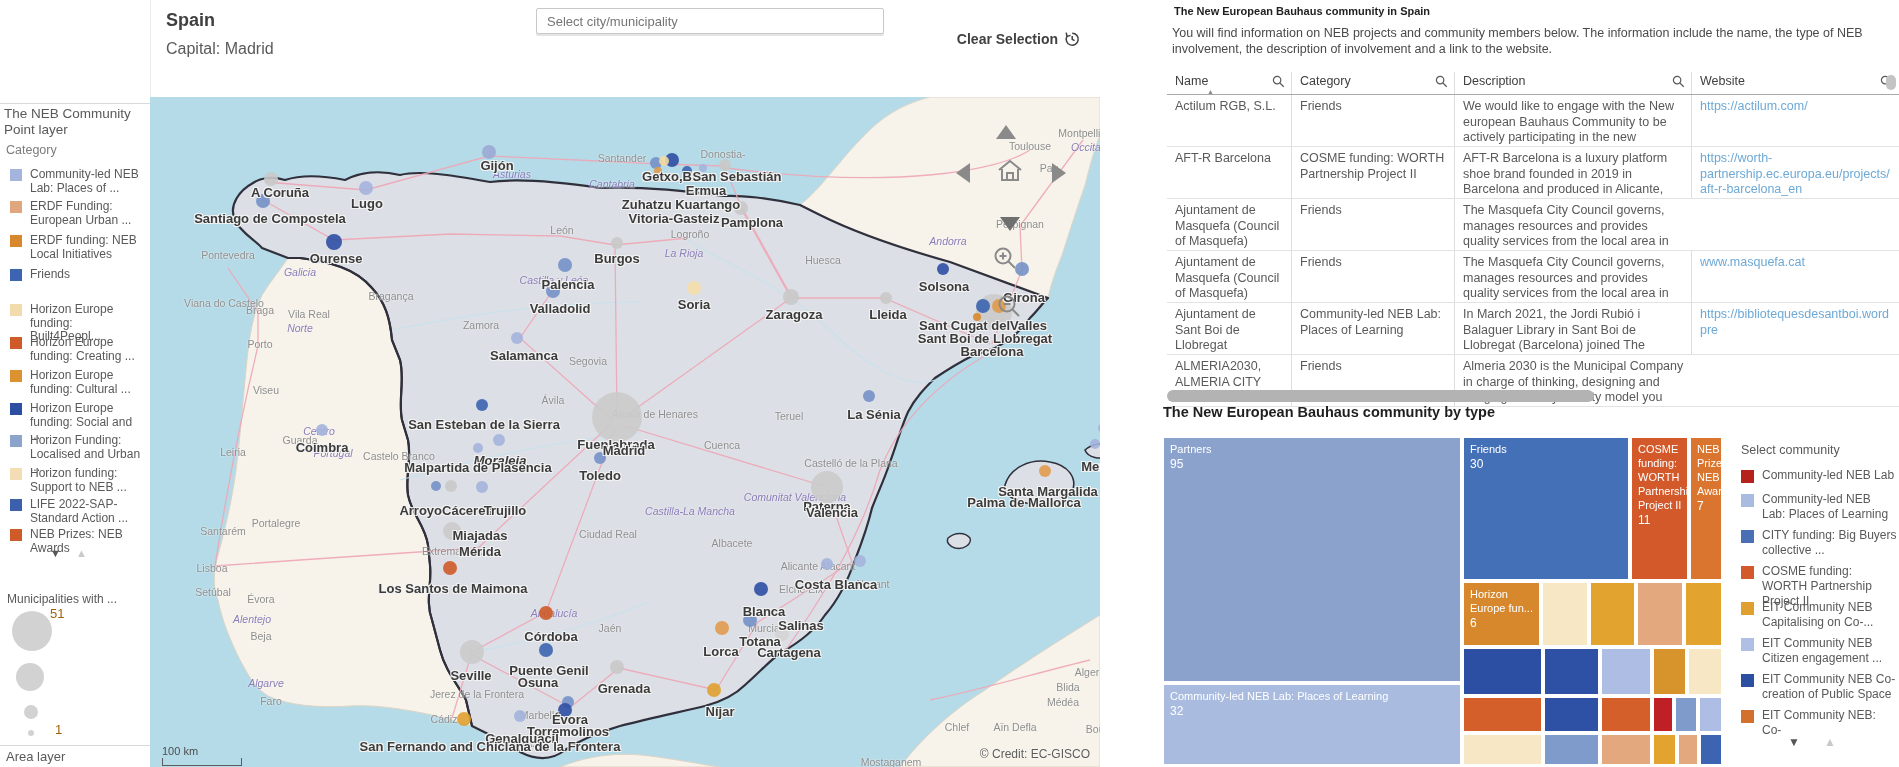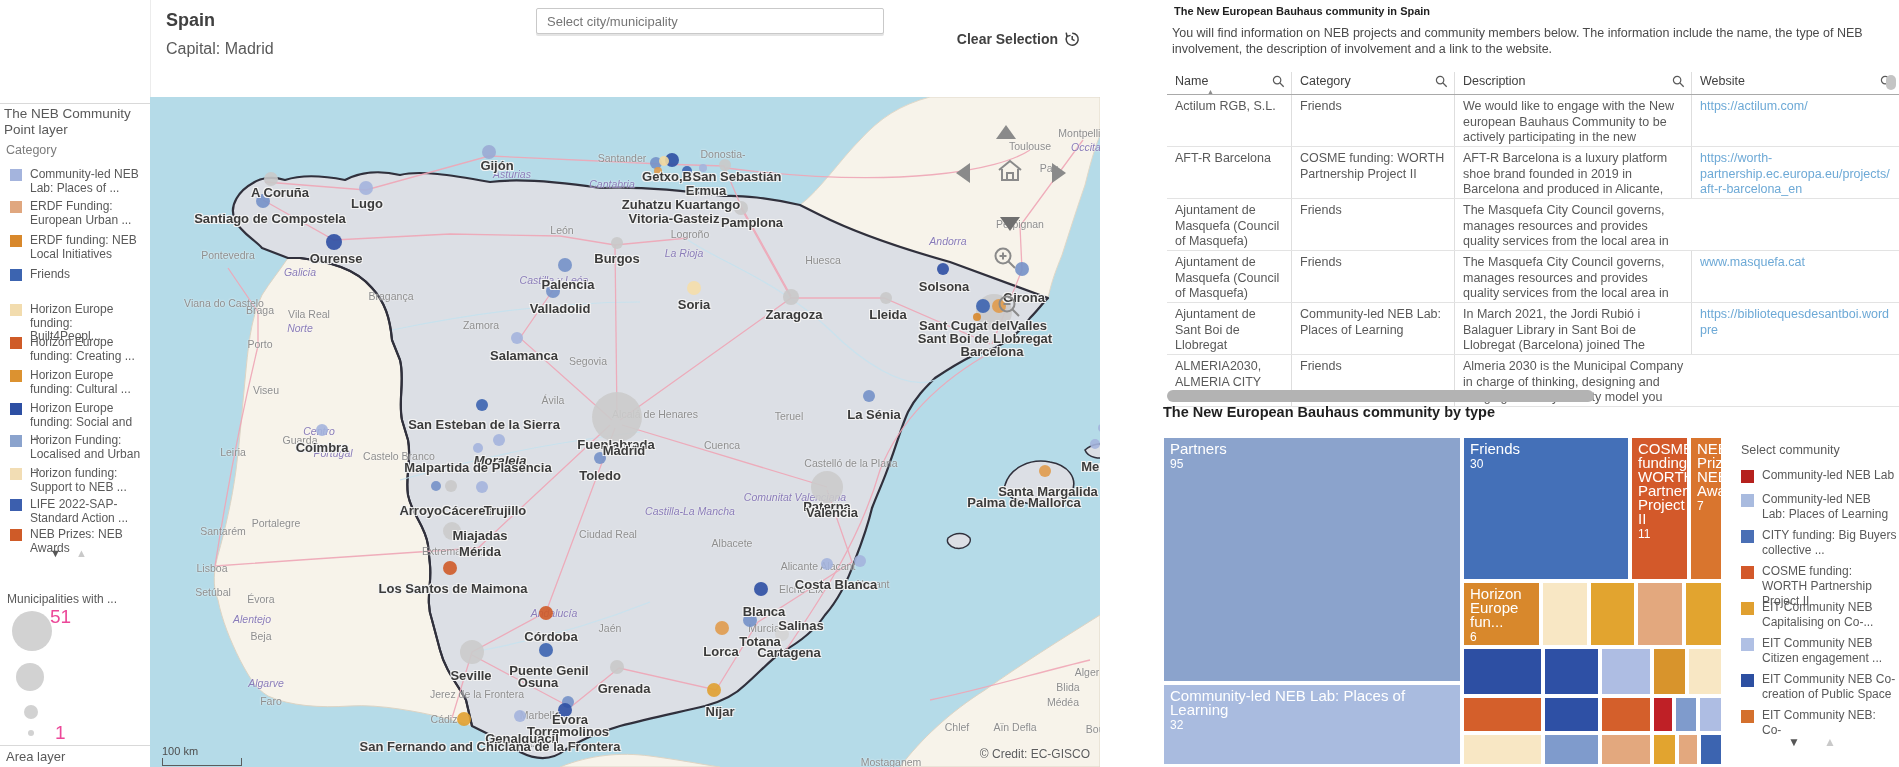--- a/index.html
+++ b/index.html
@@ -22,21 +22,21 @@
   #sidebar{position:absolute;left:0;top:0;width:150px;height:767px;background:#fff;border-right:1px solid #ececec;}
   .sb-divider{position:absolute;left:0;width:150px;border-top:1px solid #d9d9d9;}
   .sb-title{position:absolute;left:4px;top:106px;width:132px;font-size:13.5px;line-height:16px;color:#595959;}
   .sb-cat{position:absolute;left:6px;top:143px;font-size:12.5px;color:#7c7c7c;}
   .legend-item{position:absolute;left:10px;width:132px;}
   .legend-item .swatch{position:absolute;left:0;top:1px;width:12px;height:12px;display:inline-block;}
   .legend-item .legend-label{display:block;margin-left:20px;font-size:12px;line-height:13.5px;color:#595959;}
   .pager{position:absolute;font-size:11px;}
   .pager.dark{color:#565656;} .pager.lite{color:#c9c9c9;}
   .bubble{position:absolute;border-radius:50%;background:#d2d2d2;}
-  .bubble-num{position:absolute;font-size:19px;color:#ec4899;}
+  .bubble-num{position:absolute;font-size:13px;color:#a16207;}
   .sb-bubbles-title{position:absolute;left:7px;top:592px;font-size:12px;color:#595959;}
   .area-layer{position:absolute;left:6px;top:749px;font-size:13px;color:#595959;}
   
   #map{position:absolute;left:150px;top:97px;width:950px;height:670px;overflow:hidden;background:#b5dbe8;}
   #map svg.base{position:absolute;left:0;top:0;}
   .map-city{position:absolute;transform:translate(-50%,-50%);font-size:13px;font-weight:bold;color:#3b3b3b;white-space:nowrap;z-index:4;
     text-shadow:-1px -1px 0 #f3f3f3,1px -1px 0 #f3f3f3,-1px 1px 0 #f3f3f3,1px 1px 0 #f3f3f3;}
   .map-faint{position:absolute;transform:translate(-50%,-50%);font-size:10.5px;color:#8e8e8e;white-space:nowrap;z-index:2;text-shadow:0 0 2px #fff;}
   .map-region{position:absolute;transform:translate(-50%,-50%);font-size:10.5px;font-style:italic;color:#8a7cb8;white-space:nowrap;z-index:2;text-shadow:0 0 2px #fff;}
   .dot{position:absolute;border-radius:50%;opacity:.9;z-index:3;}
@@ -59,21 +59,21 @@
   .sortmark{position:absolute;left:40px;bottom:-1px;font-size:7px;color:#8c8c8c;}
   .td{font-size:12.5px;line-height:15.5px;color:#595959;padding:4px 8px 0 8px;border-right:1px solid #dedede;overflow:hidden;word-break:break-word;}
   .td:last-child{border-right:none;}
   .td a{color:#6da9d6;text-decoration:none;}
   .hscroll{position:absolute;left:0px;top:318px;width:427px;height:12px;border-radius:6px;background:#b3b3b3;z-index:5;}
   .vscroll{position:absolute;left:719px;top:3px;width:10px;height:15px;border-radius:5px;background:#c4c4c4;z-index:5;}
   
   .tm-title{position:absolute;left:1163px;top:404px;font-size:14.5px;font-weight:bold;color:#1f1f1f;}
   #treemap{position:absolute;left:1163px;top:437px;width:559px;height:328px;background:#fff;}
   .tm-block,.tm-cell{position:absolute;box-sizing:border-box;border:1px solid #fff;}
-  .tm-block .tm-lab{display:block;padding:4px 2px 0 6px;font-size:15px;line-height:14px;color:#fff;}
+  .tm-block .tm-lab{display:block;padding:4px 2px 0 6px;font-size:11px;line-height:14px;color:#fff;}
   .tm-block .tm-val{display:block;padding:1px 2px 0 6px;font-size:12px;color:#fff;}
   .tm-legend-title{position:absolute;left:1741px;top:443px;font-size:12.5px;color:#595959;}
   .tm-legend-item{position:absolute;left:1741px;width:156px;}
   .tm-legend-item .swatch{position:absolute;left:0;top:2px;width:13px;height:13px;}
   .tm-legend-item .legend-label{display:block;margin-left:21px;font-size:12px;line-height:15px;color:#595959;}
   .tm-pager-down{position:absolute;left:1788px;top:735px;font-size:12px;color:#565656;}
   .tm-pager-up{position:absolute;left:1824px;top:735px;font-size:12px;color:#c9c9c9;}
 </style>
 </head>
 <body>

